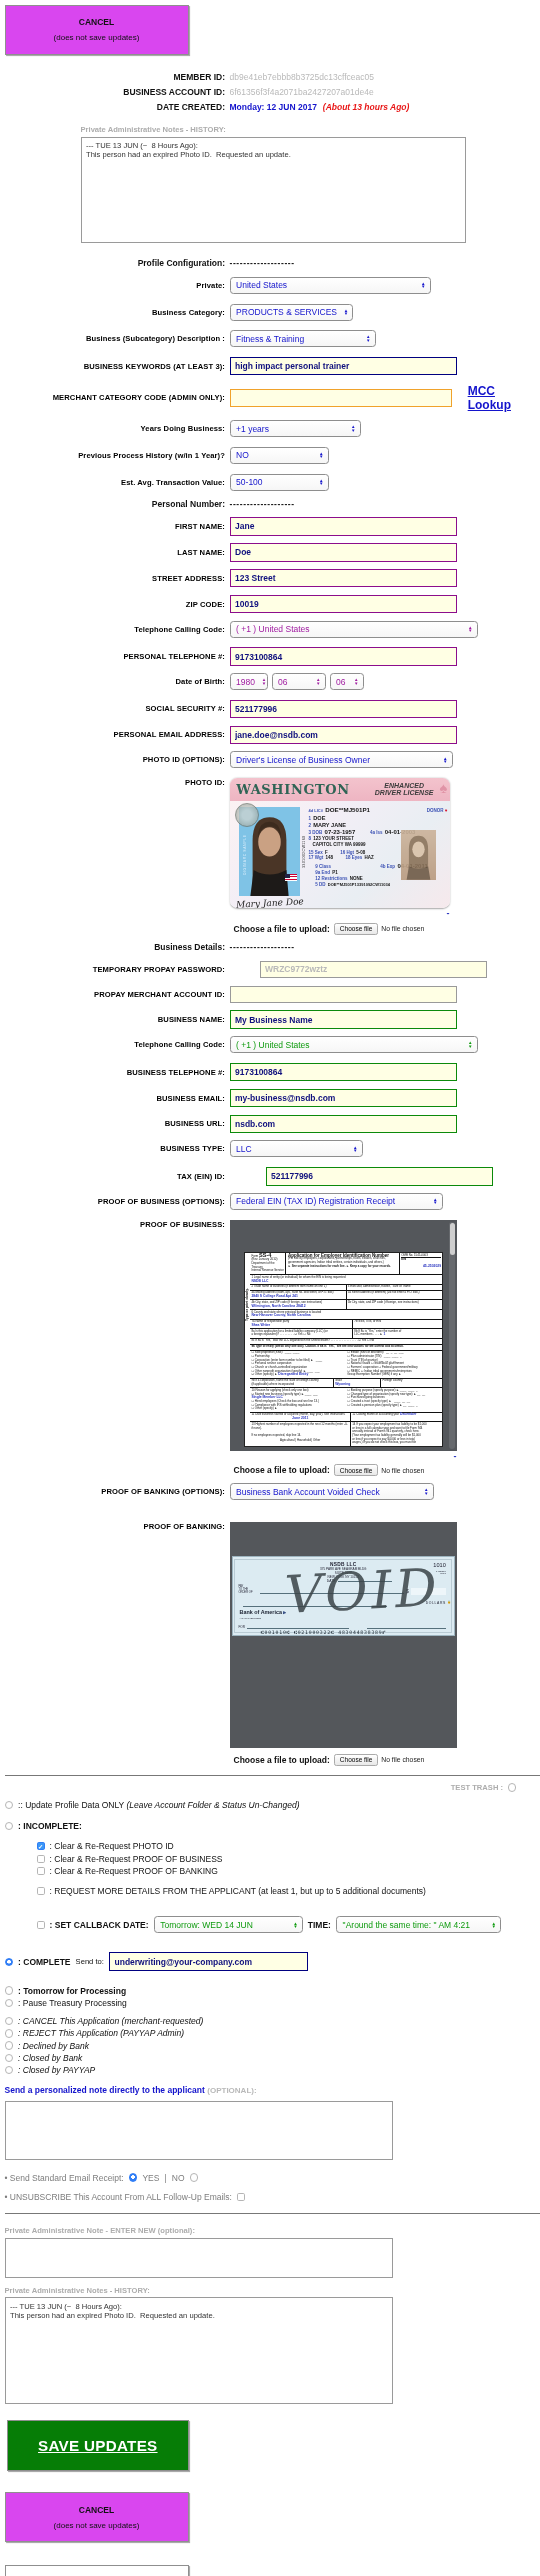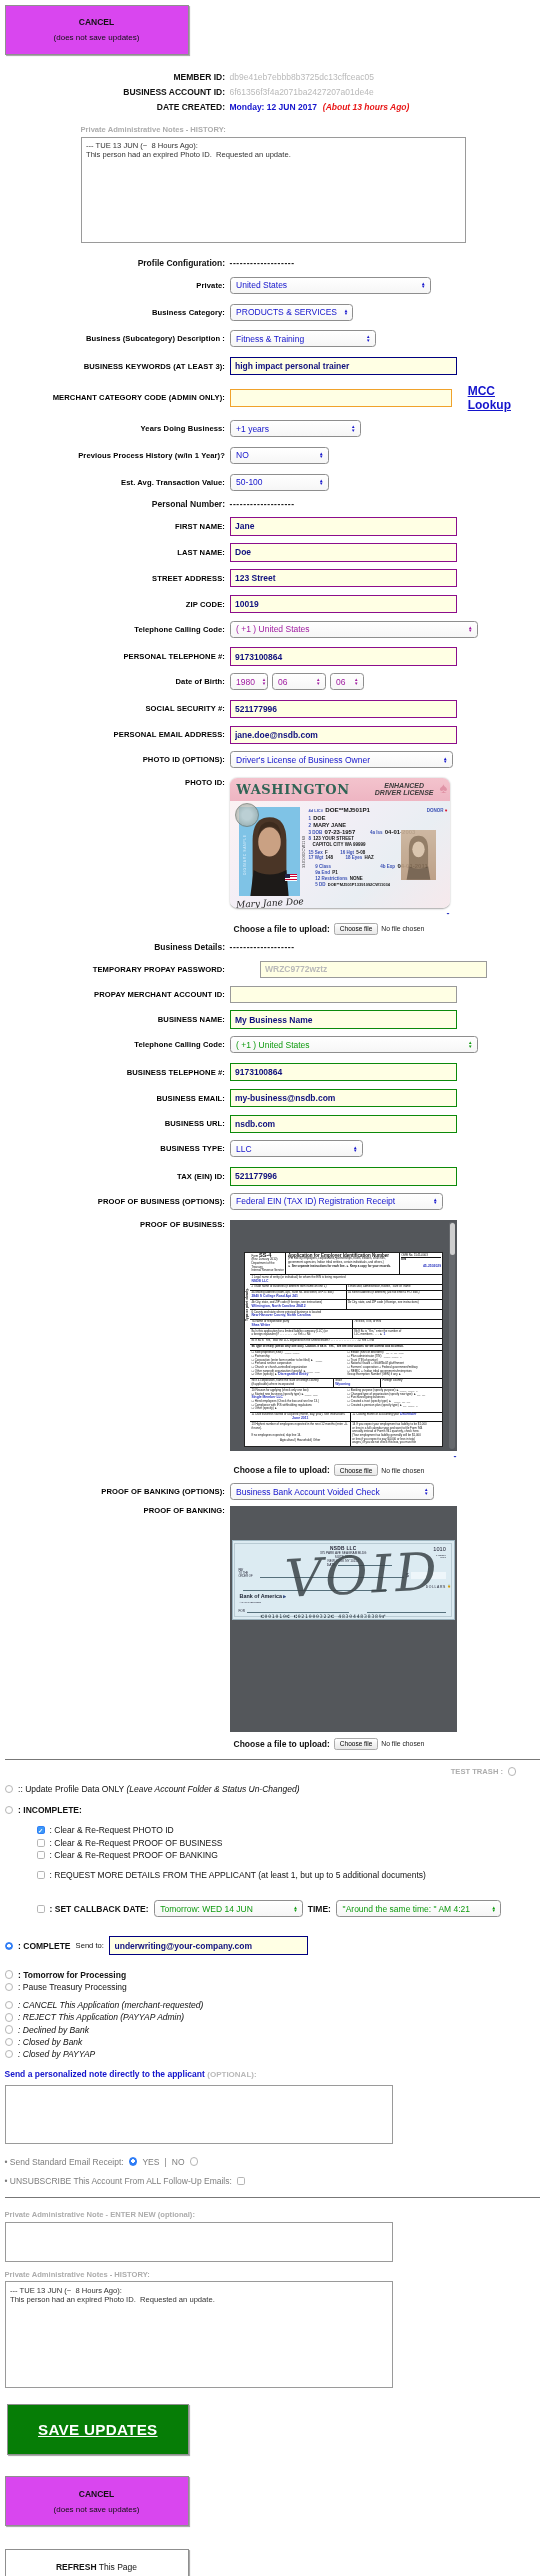--- a/index.html
+++ b/index.html
@@ -507,21 +507,21 @@
 <div class="frow">
   <div class="flabel">BUSINESS TYPE:</div>
   <div class="sel c-blue" style="width:133px;">
     <span>LLC</span>
     <span class="arr">
         <span>▲</span>
         <span>▼</span>
       </span>
   </div>
 </div>
-<div class="frow" style="margin-bottom:7.3px;">
+<div class="frow" style="margin-bottom:7.3px;gap:36px;">
   <div class="flabel">TAX (EIN) ID:</div>
   <input class="ti b-green" value="521177996" style="">
 </div>
 <div class="frow">
   <div class="flabel">PROOF OF BUSINESS (OPTIONS):</div>
   <div class="sel c-blue" style="width:213px;">
     <span>Federal EIN (TAX ID) Registration Receipt</span>
     <span class="arr">
         <span>▲</span>
         <span>▼</span>
@@ -645,21 +645,21 @@
     <div class="bluedash" style="text-align:right;">-</div>
   </div>
 </div>
 
 <div class="upl" style="margin-bottom:6.8px;">
   <span class="ulabel">Choose a file to upload:</span>
   <button class="fbtn">Choose file</button>
   <span class="fnone">No file chosen</span>
 </div>
 
-<div class="frow" style="margin-bottom:6px;">
+<div class="frow" style="margin-bottom:22px;">
   <div class="flabel">PROOF OF BANKING (OPTIONS):</div>
   <div class="sel c-blue" style="width:204px;">
     <span>Business Bank Account Voided Check</span>
     <span class="arr">
         <span>▲</span>
         <span>▼</span>
       </span>
   </div>
 </div>
 

